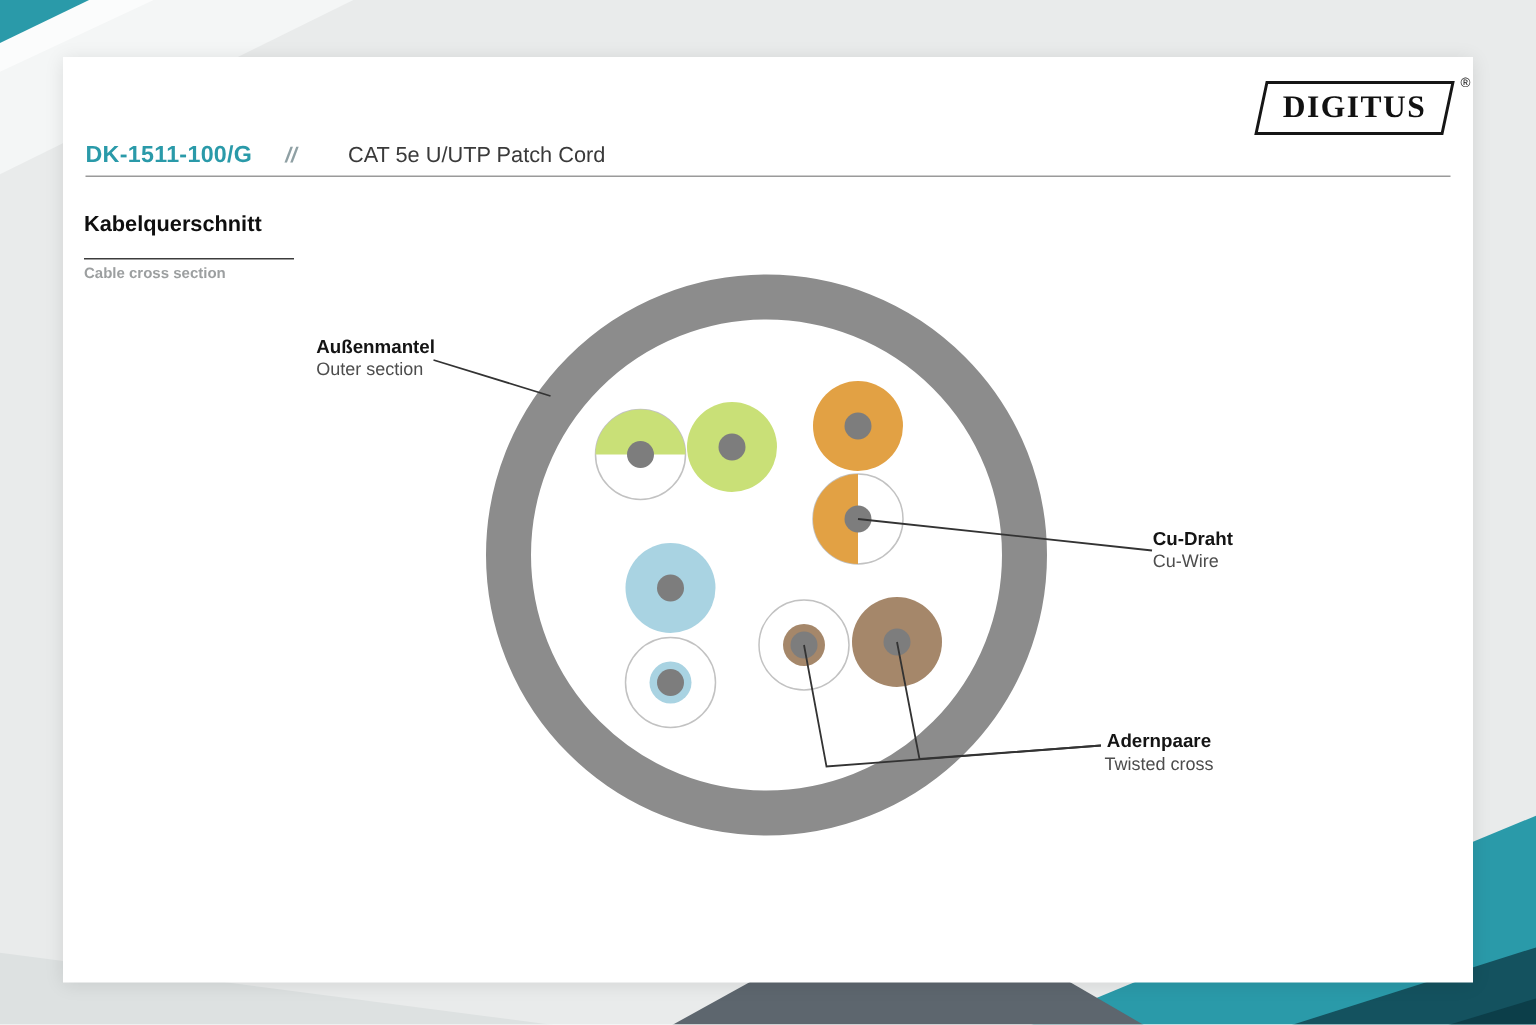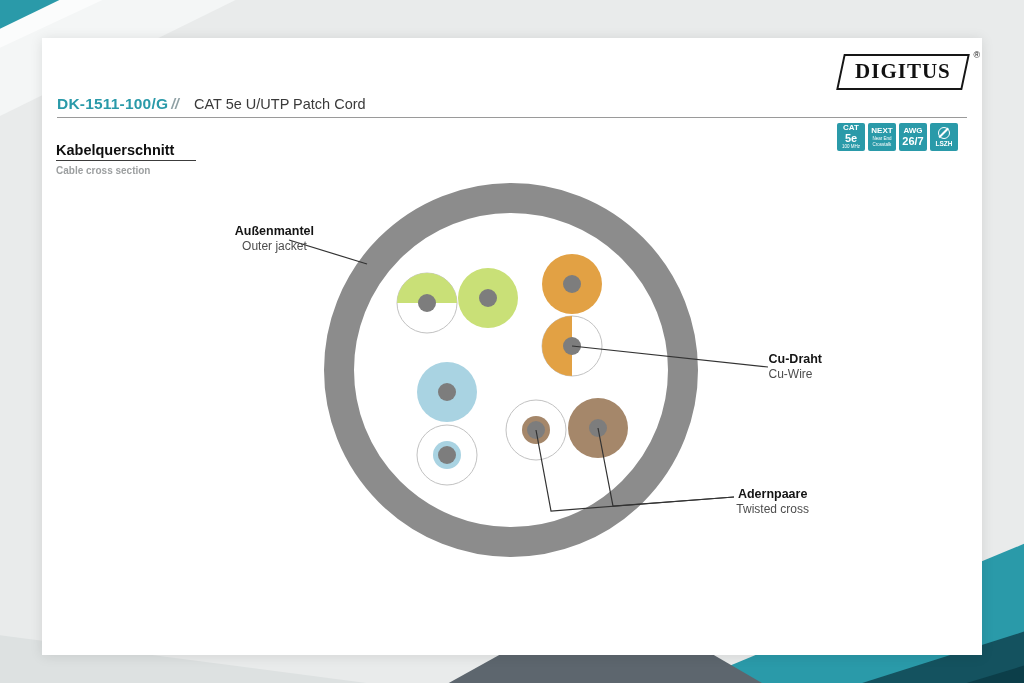--- a/index.html
+++ b/index.html
@@ -32,30 +32,30 @@
     transform:skewX(-12deg);
   }
   .logo-inner{
     display:inline-block;transform:skewX(12deg);
     font-family:"Liberation Serif",serif;font-weight:bold;
     font-size:21px;letter-spacing:1px;color:#111;
   }
   .logo-reg{position:absolute;right:-13px;top:-6px;font-size:9px;color:#111;transform:skewX(12deg);}
 
   
-  .header{position:absolute;left:15px;top:57px;display:flex;align-items:baseline;gap:3px;white-space:nowrap;}
+  .header{position:absolute;left:15px;top:57px;display:flex;align-items:baseline;gap:22px;white-space:nowrap;}
   .model{color:var(--accent_teal,#2a9aa9);font-weight:bold;font-size:15.5px;letter-spacing:.2px;}
   .hsep{color:#8fa0a4;font-weight:bold;font-size:14px;font-style:italic;}
   .product{color:#3a3a3a;font-size:14.5px;margin-left:12px;}
   .header-rule{position:absolute;left:15px;right:15px;top:79px;border-top:1px solid #9a9a9a;}
 
   
   .sec{position:absolute;left:14px;top:103px;}
   .sec-de{display:inline-block;font-size:14.5px;font-weight:bold;color:#0f0f0f;
-          border-bottom:1.5px solid #3c3c3c;padding:0 22px 2px 0;}
+          border-bottom:1.5px solid #3c3c3c;padding:0 22px 14px 0;}
   .sec-en{font-size:10px;font-weight:bold;color:#9c9fa0;margin-top:4px;}
 
   
   .badges{position:absolute;top:85px;right:24px;display:flex;gap:3px;}
   .badge{
     width:28px;height:28px;border-radius:2px;background:var(--accent_teal,#2a9aa9);
     color:#fff;display:flex;flex-direction:column;align-items:center;justify-content:center;
     line-height:1;overflow:hidden;
   }
   .b-top{font-size:8px;font-weight:bold;}
@@ -74,21 +74,21 @@
   .half-orange,.f-orange{fill:var(--wire_orange,#e2a144);}
   .f-blue{fill:var(--wire_blue,#a9d3e2);}
   .f-brown{fill:var(--wire_brown,#a5876a);}
   .dot{fill:var(--copper_gray,#7d7d7d);}
   .leader{stroke:var(--leader_line,#333);stroke-width:1.2;fill:none;}
 
   
   .callout{position:absolute;z-index:3;line-height:1.3;white-space:nowrap;}
   .c-de{font-size:12.5px;font-weight:bold;color:#141414;}
   .c-en{font-size:12px;color:#4d4d4d;}
-  .co-jacket{right:668px;top:185px;text-align:center;}
+  .co-jacket{right:692px;top:185px;text-align:left;}
   .co-wire{right:160px;top:313px;}
   .co-pair{right:173px;top:448px;text-align:center;}
 </style>
 </head>
 <body>
 
 <div>
   <div class="bg-shape s-band1"></div>
   <div class="bg-shape s-band2"></div>
   <div class="bg-shape s-teal-corner"></div>
@@ -111,40 +111,20 @@
     <span class="hsep">//</span>
     <span class="product">CAT 5e U/UTP Patch Cord</span>
   </div>
   <div class="header-rule"></div>
 
   <div class="sec">
     <div class="sec-de">Kabelquerschnitt</div>
     <div class="sec-en">Cable cross section</div>
   </div>
 
-  <div class="badges">
-    <div class="badge">
-      <span class="b-top">CAT</span>
-      <span class="b-main">5e</span>
-      <span class="b-sub">100 MHz</span>
-    </div>
-    <div class="badge">
-      <span class="b-top">NEXT</span>
-      <span class="b-sub2">Near End</span>
-      <span class="b-sub2">Crosstalk</span>
-    </div>
-    <div class="badge">
-      <span class="b-top">AWG</span>
-      <span class="b-main">26/7</span>
-    </div>
-    <div class="badge">
-      <span class="nohal"></span>
-      <span class="b-label">LSZH</span>
-    </div>
-  </div>
 
   <svg class="diagram" viewBox="0 0 940 617" width="940" height="617">
 
     <circle class="ring" cx="469" cy="332" r="172" stroke-width="30"></circle>
 
     <circle class="wire-white" cx="385" cy="265" r="30"></circle>
     <path class="half-green" d="M 355 265 A 30 30 0 0 1 415 265 Z"></path>
     <circle class="f-green" cx="446" cy="260" r="30"></circle>
     <circle class="dot" cx="385" cy="265" r="9"></circle>
     <circle class="dot" cx="446" cy="260" r="9"></circle>
@@ -168,21 +148,21 @@
     <circle class="dot" cx="556" cy="390" r="9"></circle>
 
     <path class="leader" d="M 247 202 L 325 226"></path>
     <path class="leader" d="M 530 308 L 726 329"></path>
     <path class="leader" d="M 494 392 L 509 473 L 692 459"></path>
     <path class="leader" d="M 556 390 L 571 468 L 692 459"></path>
   </svg>
 
   <div class="callout co-jacket">
     <div class="c-de">Außenmantel</div>
-    <div class="c-en">Outer jacket</div>
+    <div class="c-en">Outer section</div>
   </div>
   <div class="callout co-wire">
     <div class="c-de">Cu-Draht</div>
     <div class="c-en">Cu-Wire</div>
   </div>
   <div class="callout co-pair">
     <div class="c-de">Adernpaare</div>
     <div class="c-en">Twisted cross</div>
   </div>
 

